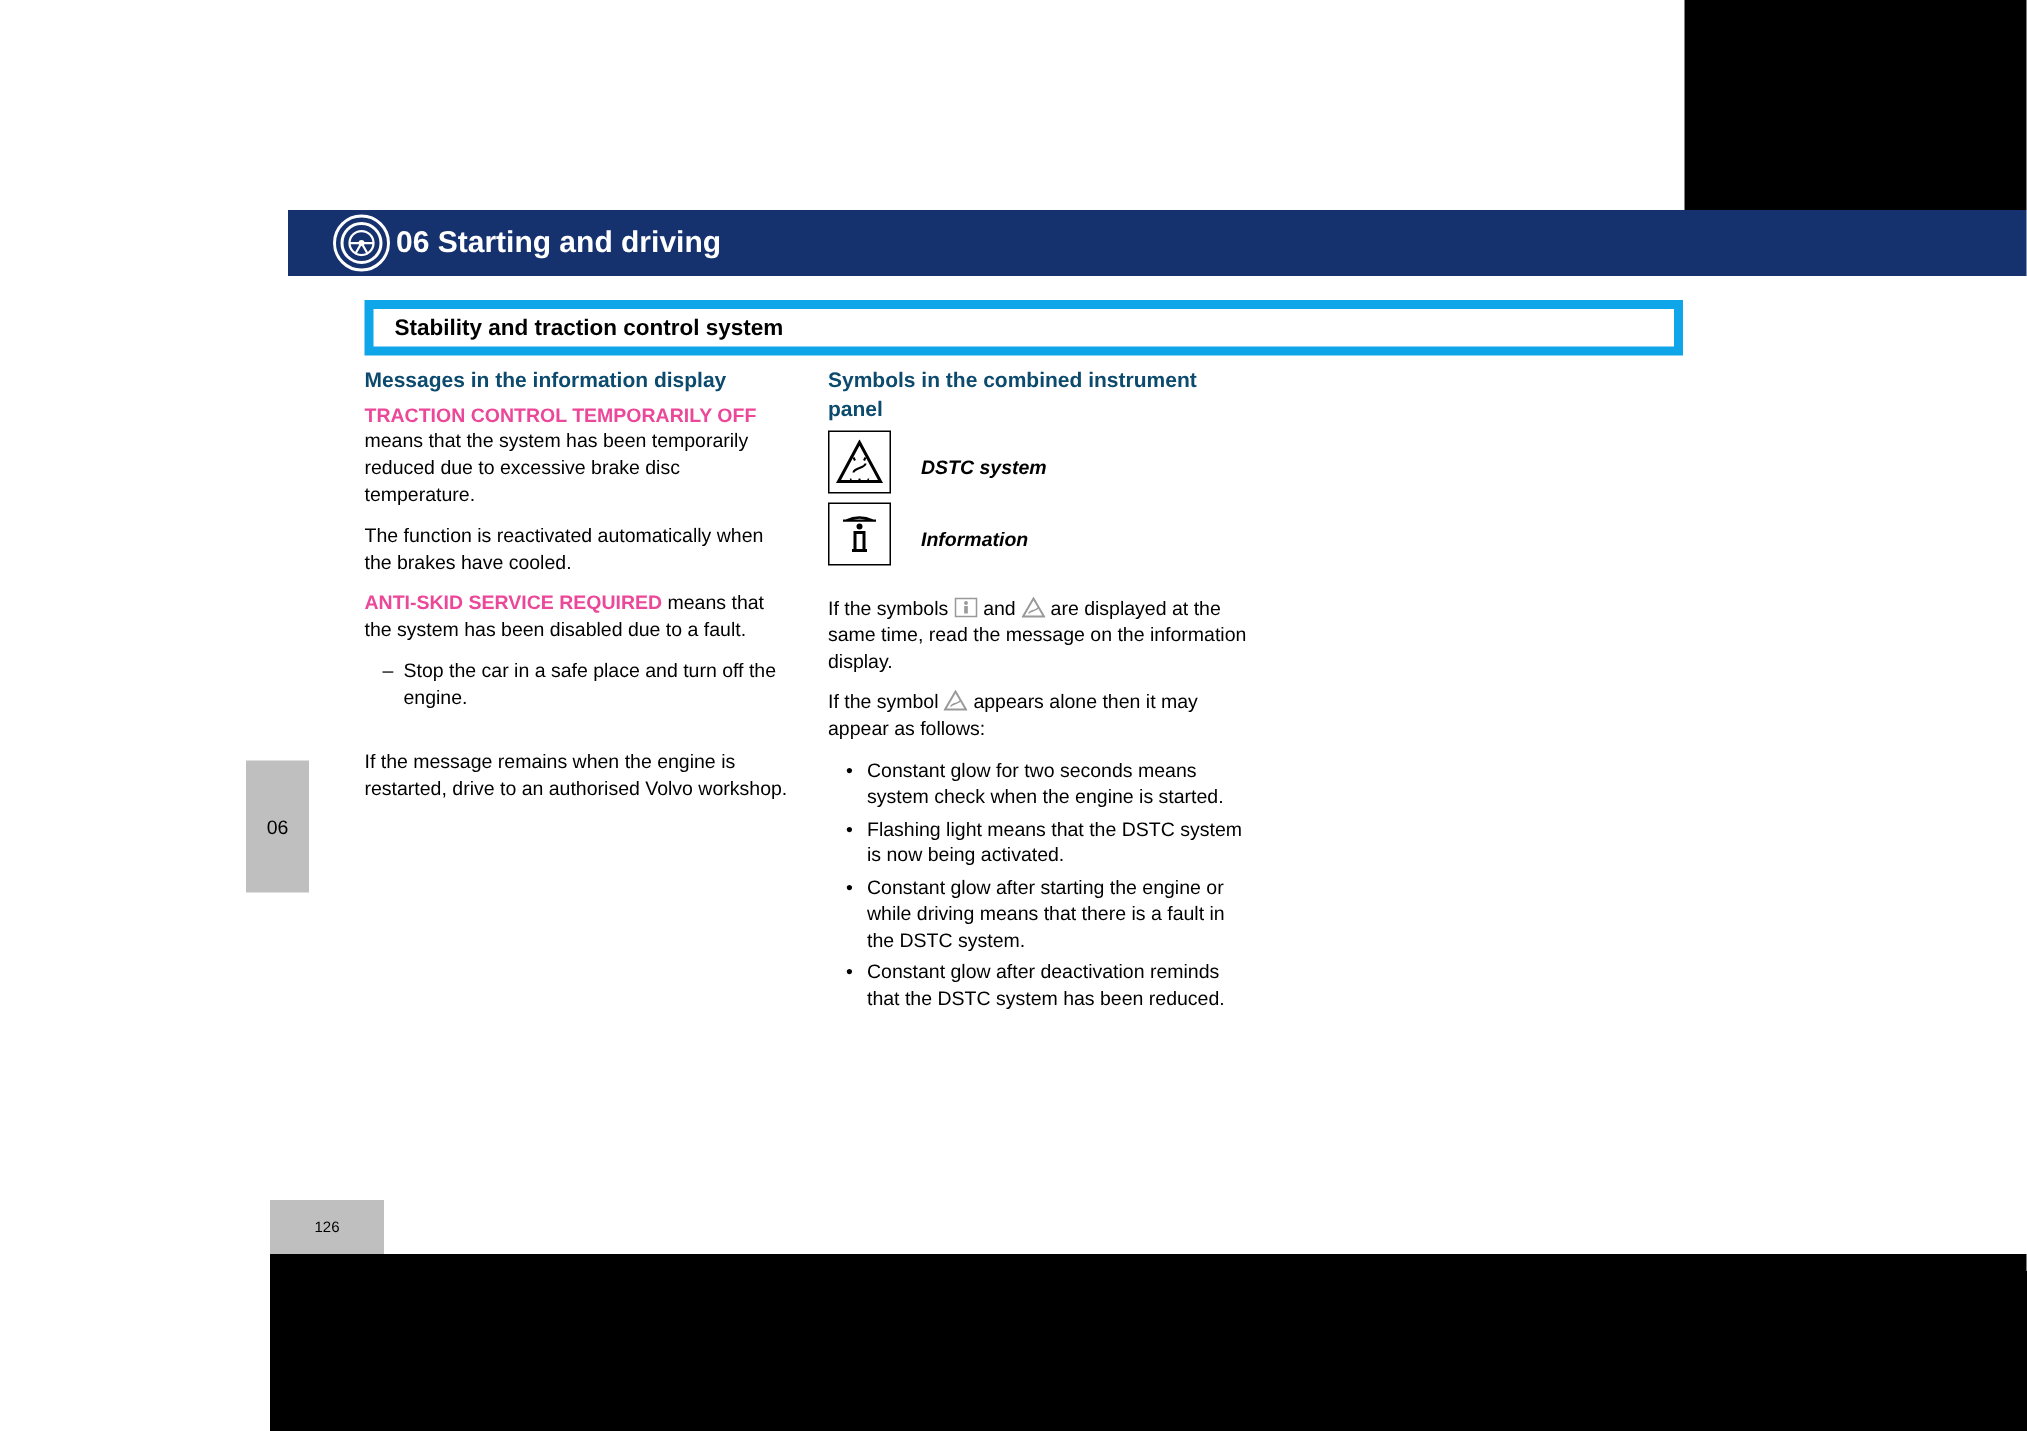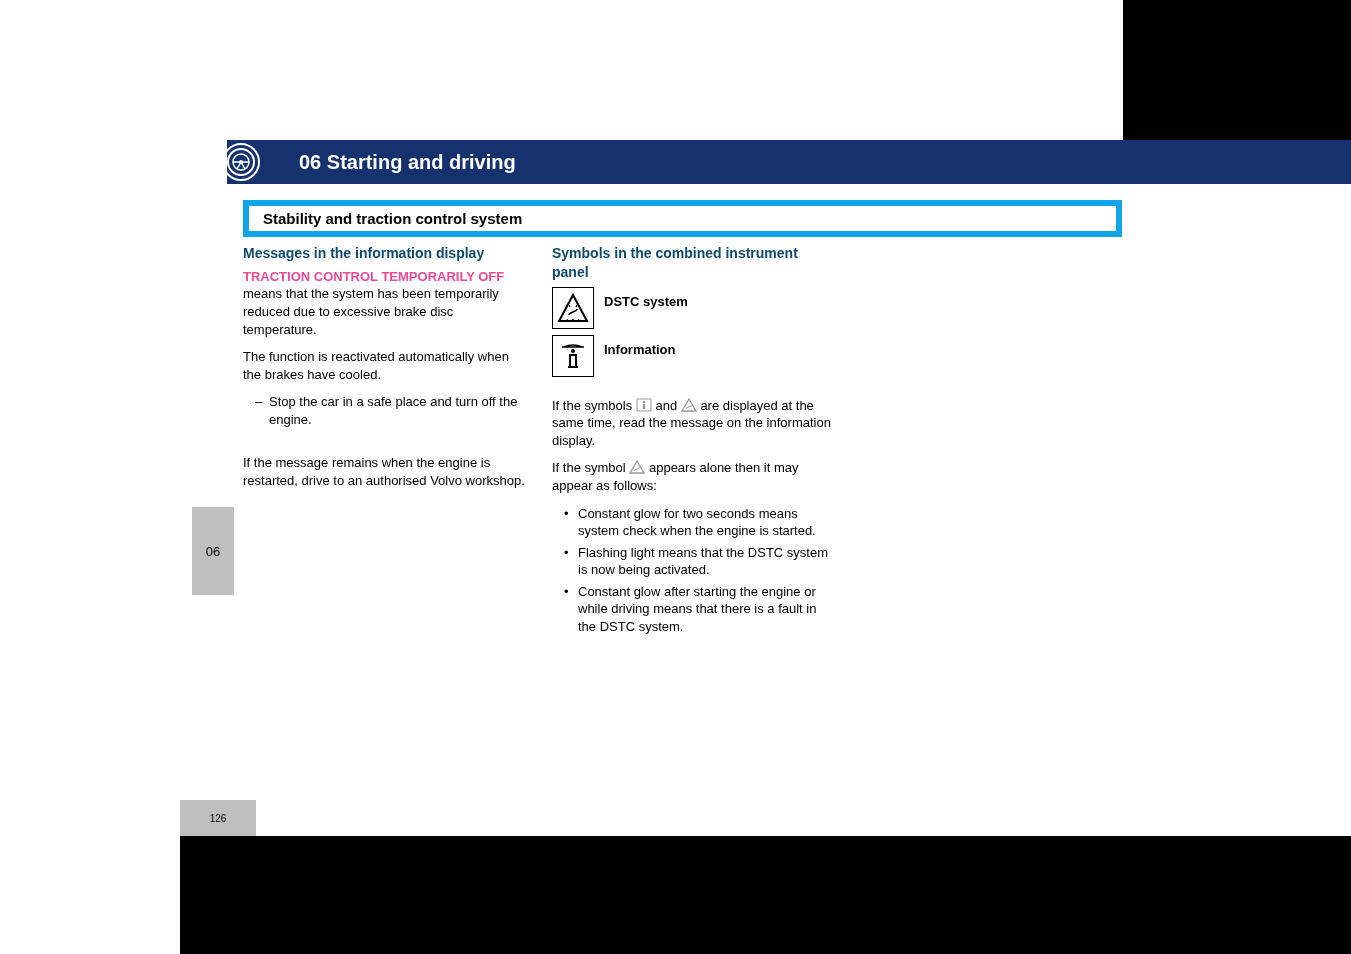--- a/index.html
+++ b/index.html
@@ -18,21 +18,20 @@
     background: #000;
   }
   .header-blue-band {
     position: absolute;
     top: 140px; left: 192px; right: 0;
     height: 44px;
     background: #16326e;
     display: flex;
     align-items: center;
     padding-left: 72px;
-    margin-left: 35px;
   }
   .header-blue-band .title {
     color: #fff;
     font-size: 20px;
     font-weight: bold;
   }
   .header-icon-circle {
     position: absolute;
     top: 143px; left: 222px;
     width: 38px; height: 38px;
@@ -106,23 +105,24 @@
     padding-left: 14px;
     margin-bottom: 4px;
   }
   .bullet-list .item::before {
     content: "•";
     position: absolute;
     left: 0;
   }
   .symbol-row {
     display: flex;
-    align-items: flex-start;
+    align-items: center;
     margin-bottom: 4px;
-    gap: 10px;
+    gap: 20px;
+    font-style: italic;
   }
   .symbol-row .symbox {
     width: 42px; height: 42px;
     border: 1px solid #000;
     display: flex;
     align-items: center;
     justify-content: center;
     flex-shrink: 0;
     margin-bottom: 2px;
   }
@@ -130,21 +130,21 @@
     font-weight: bold;
     padding-top: 6px;
   }
   .inline-icon {
     display: inline-block;
     width: 16px; height: 14px;
     vertical-align: -2px;
   }
   .side-tab {
     position: absolute;
-    top: 507px; left: 192px;
+    top: 507px; left: 164px;
     width: 42px; height: 88px;
     background: #bfbfbf;
     display: flex;
     align-items: center;
     justify-content: center;
     font-size: 13px;
     color: #000;
   }
   .page-number-band {
     position: absolute;
@@ -197,20 +197,23 @@
 
   <div class="col">
     <div class="red-heading">Messages in the information display</div>
 
     <div class="para">
       <span class="grey-bold">TRACTION CONTROL TEMPORARILY OFF</span><span> means that the system has been temporarily reduced due to excessive brake disc temperature.</span>
     </div>
 
     <div class="para">The function is reactivated automatically when the brakes have cooled.</div>
 
+    <div class="para">
+      <span class="grey-bold">ANTI-SKID SERVICE REQUIRED</span><span> means that the system has been disabled due to a fault.</span>
+    </div>
 
     <div class="dash-list">
       <div class="item">Stop the car in a safe place and turn off the engine.</div>
     </div>
 
     <div class="para">If the message remains when the engine is restarted, drive to an authorised Volvo workshop.</div>
   </div>
 
   <div class="col">
     <div class="red-heading">Symbols in the combined instrument panel</div>
@@ -265,20 +268,21 @@
           <path d="M5 11 C5 9 11 9 11 7" stroke="#999" stroke-width="1" fill="none"></path>
         </svg>
       </span>
       <span> appears alone then it may appear as follows:</span>
     </div>
 
     <div class="bullet-list">
       <div class="item">Constant glow for two seconds means system check when the engine is started.</div>
       <div class="item">Flashing light means that the DSTC system is now being activated.</div>
       <div class="item">Constant glow after starting the engine or while driving means that there is a fault in the DSTC system.</div>
+      <div class="item">Constant glow after deactivation reminds that the DSTC system has been reduced.</div>
     </div>
   </div>
 
 </div>
 
 <div class="side-tab">
   <span>06</span>
 </div>
 
 <div class="page-number-band">

